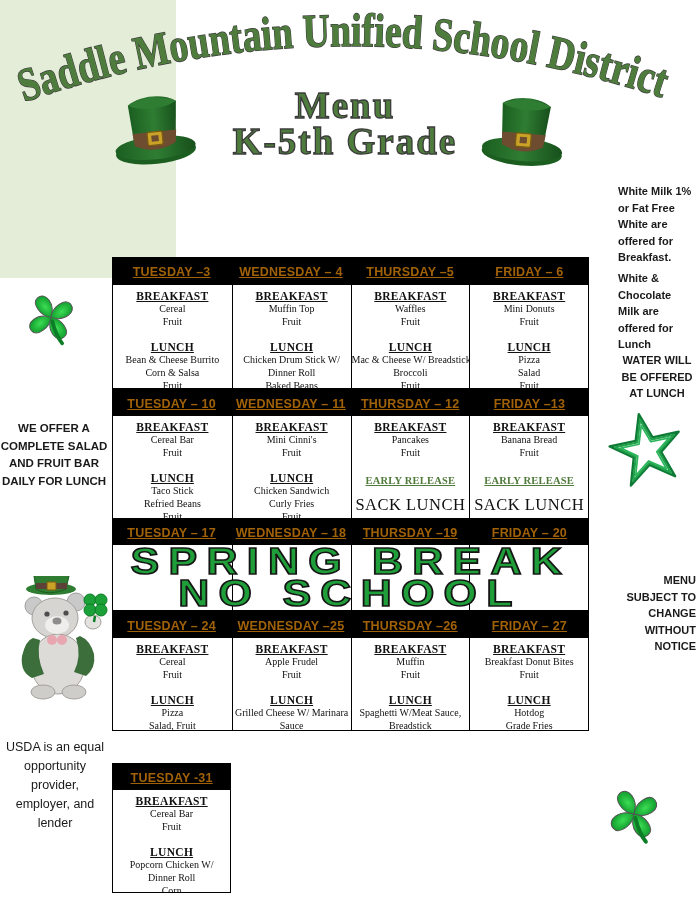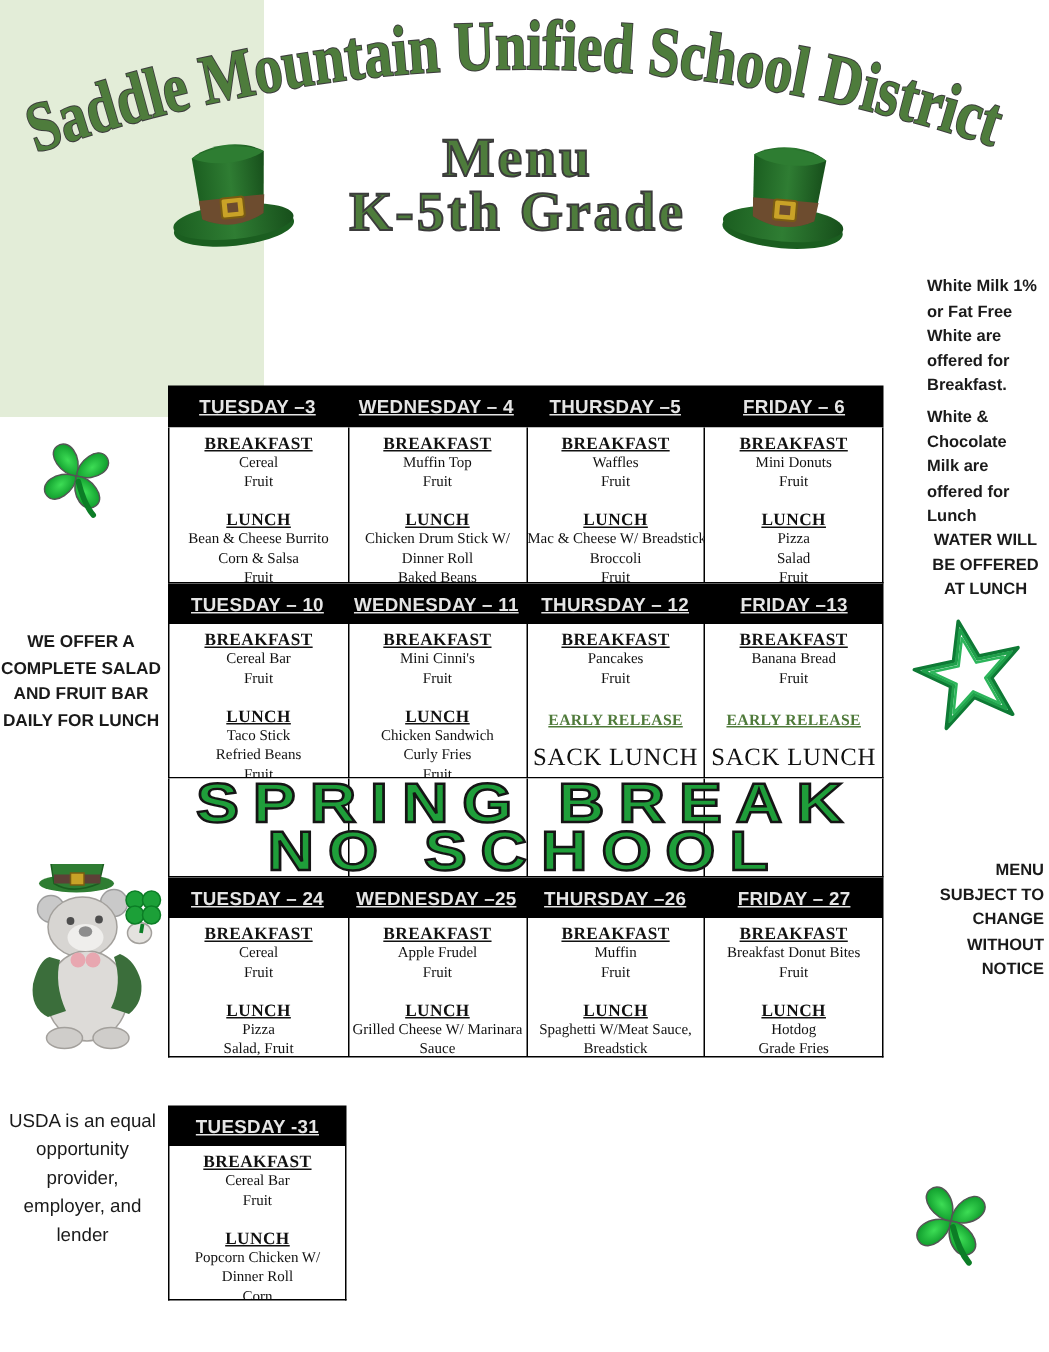--- a/index.html
+++ b/index.html
@@ -37,21 +37,21 @@
   .menu-subject   { left:612px; top:572px; width:84px; font-weight:bold; text-align:right; }
   .salad-notice   { left:0px;   top:420px; width:108px; font-weight:bold; text-align:center;
                     font-size:11.5px; line-height:17.5px; }
   .usda-notice    { left:6px;   top:738px; width:98px; text-align:center;
                     font-size:12.5px; line-height:19px; font-weight:normal; }
 
   .calendar { position:absolute; left:112px; top:257px; width:477px; }
   .week-header { display:grid; grid-template-columns:repeat(4,1fr); background:#000; align-items:center; }
   .week-header.single { width:25%; grid-template-columns:1fr; }
   .day-header { text-align:center; }
-  .day-label { display:inline-block; font-weight:bold; font-size:12.5px; color:#e5e5e5;
+  .day-label { display:inline-block; font-weight:bold; font-size:12.5px; color:#a16207;
                text-decoration:underline; letter-spacing:.2px; }
   .week-row { display:grid; grid-template-columns:repeat(4,1fr); border:1.6px solid #000;
               border-top:none; background:#fff; position:relative; }
   .week-row.single { grid-template-columns:1fr; width:25%; }
   .cell { border-left:1.6px solid #000; padding-top:5px; text-align:center;
           font-family:"Liberation Serif", serif; color:#111; overflow:hidden; }
   .cell:first-child { border-left:none; }
   .meal-title { font-weight:bold; text-decoration:underline; font-size:11.5px; letter-spacing:.3px; }
   .meal-title.lunch { margin-top:13px; }
   .item { font-size:10px; line-height:13px; white-space:nowrap; }
@@ -272,20 +272,26 @@
           <div class="sack-lunch">SACK LUNCH</div>
         </div>
         <div class="cell">
           <div class="meal-title">BREAKFAST</div>
           <div class="item">Banana Bread</div>
           <div class="item">Fruit</div>
           <div class="early-release">EARLY RELEASE</div>
           <div class="sack-lunch">SACK LUNCH</div>
         </div>
       </div>
+      <div class="week-header" style="height: 26px;">
+        <div class="day-header"><div class="day-label">TUESDAY – 17</div></div>
+        <div class="day-header"><div class="day-label">WEDNESDAY – 18</div></div>
+        <div class="day-header"><div class="day-label">THURSDAY –19</div></div>
+        <div class="day-header"><div class="day-label">FRIDAY – 20</div></div>
+      </div>
       <div class="week-row" style="height: 66px;">
         <div class="cell"></div>
         <div class="cell"></div>
         <div class="cell"></div>
         <div class="cell"></div>
         <div class="sb-overlay">
           <div class="sb-line">SPRING BREAK</div>
           <div class="sb-line">NO SCHOOL</div>
         </div>
       </div>

